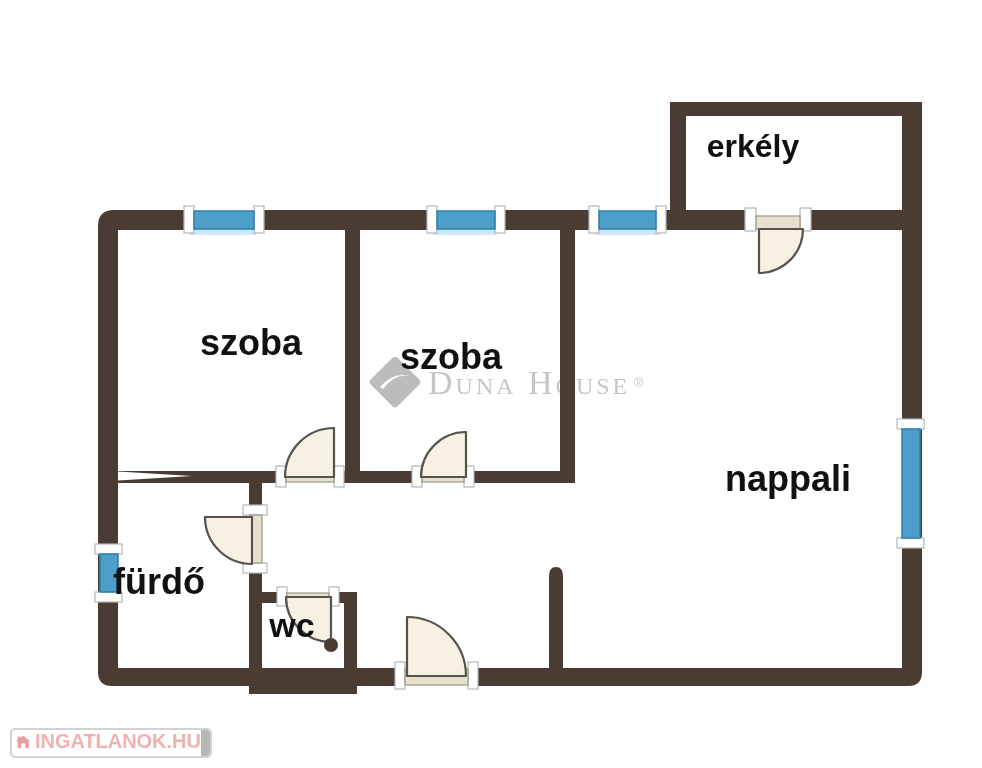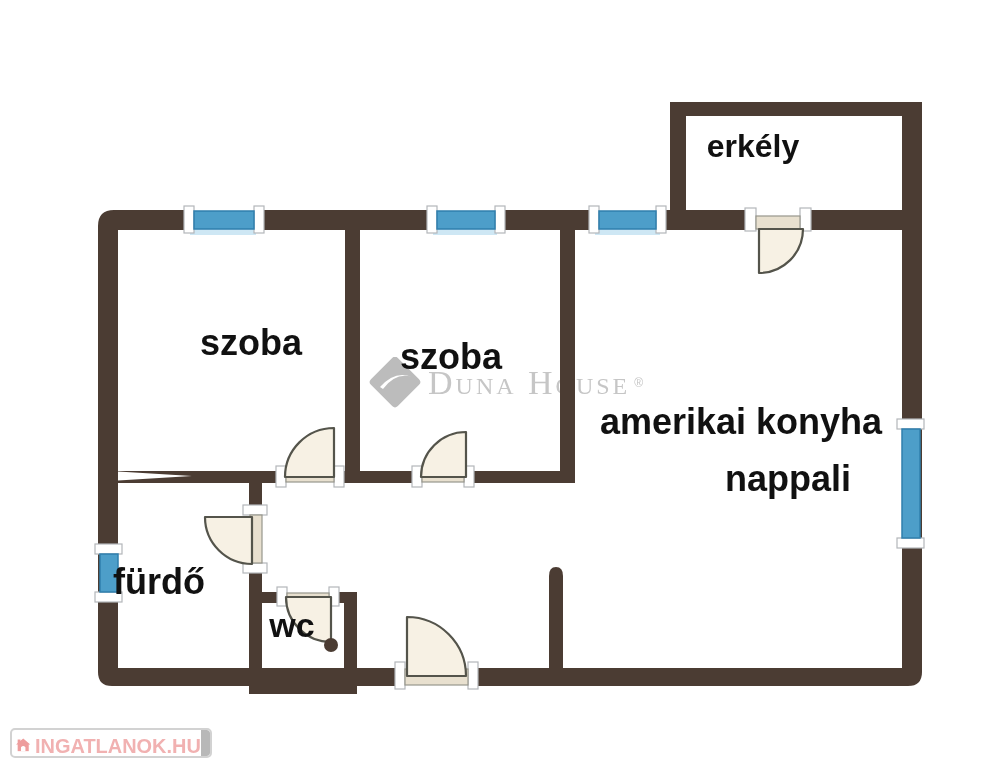--- a/index.html
+++ b/index.html
@@ -26,21 +26,21 @@
     color:var(--watermark-grey,#c6c6c6);
   }
   .watermark .wm-text{
     font-family:"Liberation Serif", serif;font-variant:small-caps;
     font-size:34px;letter-spacing:3px;line-height:1;
   }
   .watermark sup{font-size:12px;vertical-align:18px;letter-spacing:0;}
   .site-badge{
     position:absolute;left:10px;top:728px;z-index:4;width:202px;height:30px;
     background:#fff;border:2px solid #d2d2d2;border-radius:5px;box-sizing:border-box;
-    display:flex;align-items:flex-end;padding-left:4px;overflow:hidden;
+    display:flex;align-items:flex-start;padding-left:4px;overflow:hidden;
   }
   .site-badge .tab{
     position:absolute;right:0;top:0;bottom:0;width:9px;
     background:#b8b8b8;border-radius:0 3px 3px 0;
   }
   .site-badge .badge-text{
     color:var(--logo-pink,#f1b1b1);font-weight:700;font-size:21px;line-height:1;
     letter-spacing:0px;margin-left:5px;transform:scaleX(.95);transform-origin:left center;
     white-space:nowrap;
   }
@@ -159,21 +159,20 @@
         <rect class="doorbar" x="287" y="593" width="42" height="9"></rect>
         <path class="door" d="M331,597 L286,597 A45,45 0 0 0 331,642 Z"></path>
         <circle class="dot" cx="331" cy="645" r="7"></circle>
       </g>
     </g>
   </svg>
 
   <div class="room-label" style="left:753px;top:130px;font-size:32px;text-align:right;">erkély</div>
   <div class="room-label" style="left:251px;top:325px;font-size:36px;">szoba</div>
   <div class="room-label" style="left:451px;top:339px;font-size:36px;">szoba</div>
-  <div class="room-label" style="left:741px;top:404px;font-size:36px;">amerikai konyha</div>
   <div class="room-label" style="left:740px;top:461px;font-size:36px;margin-left:48px;">nappali</div>
   <div class="room-label" style="left:159px;top:564px;font-size:36px;">fürdő</div>
   <div class="room-label" style="left:292px;top:608px;font-size:34px;">wc</div>
 
   <div class="site-badge">
     <svg width="25" height="23" viewBox="0 0 26 24">
       <rect x="3" y="3" width="5" height="8" fill="#ee9d9d"></rect>
       <polygon points="0,12 13,1 26,12" fill="#ee9d9d"></polygon>
       <rect x="3" y="11" width="20" height="13" fill="#ee9d9d"></rect>
       <path d="M9,24 L9,17 Q13,12 17,17 L17,24 Z" fill="#ffffff"></path>

